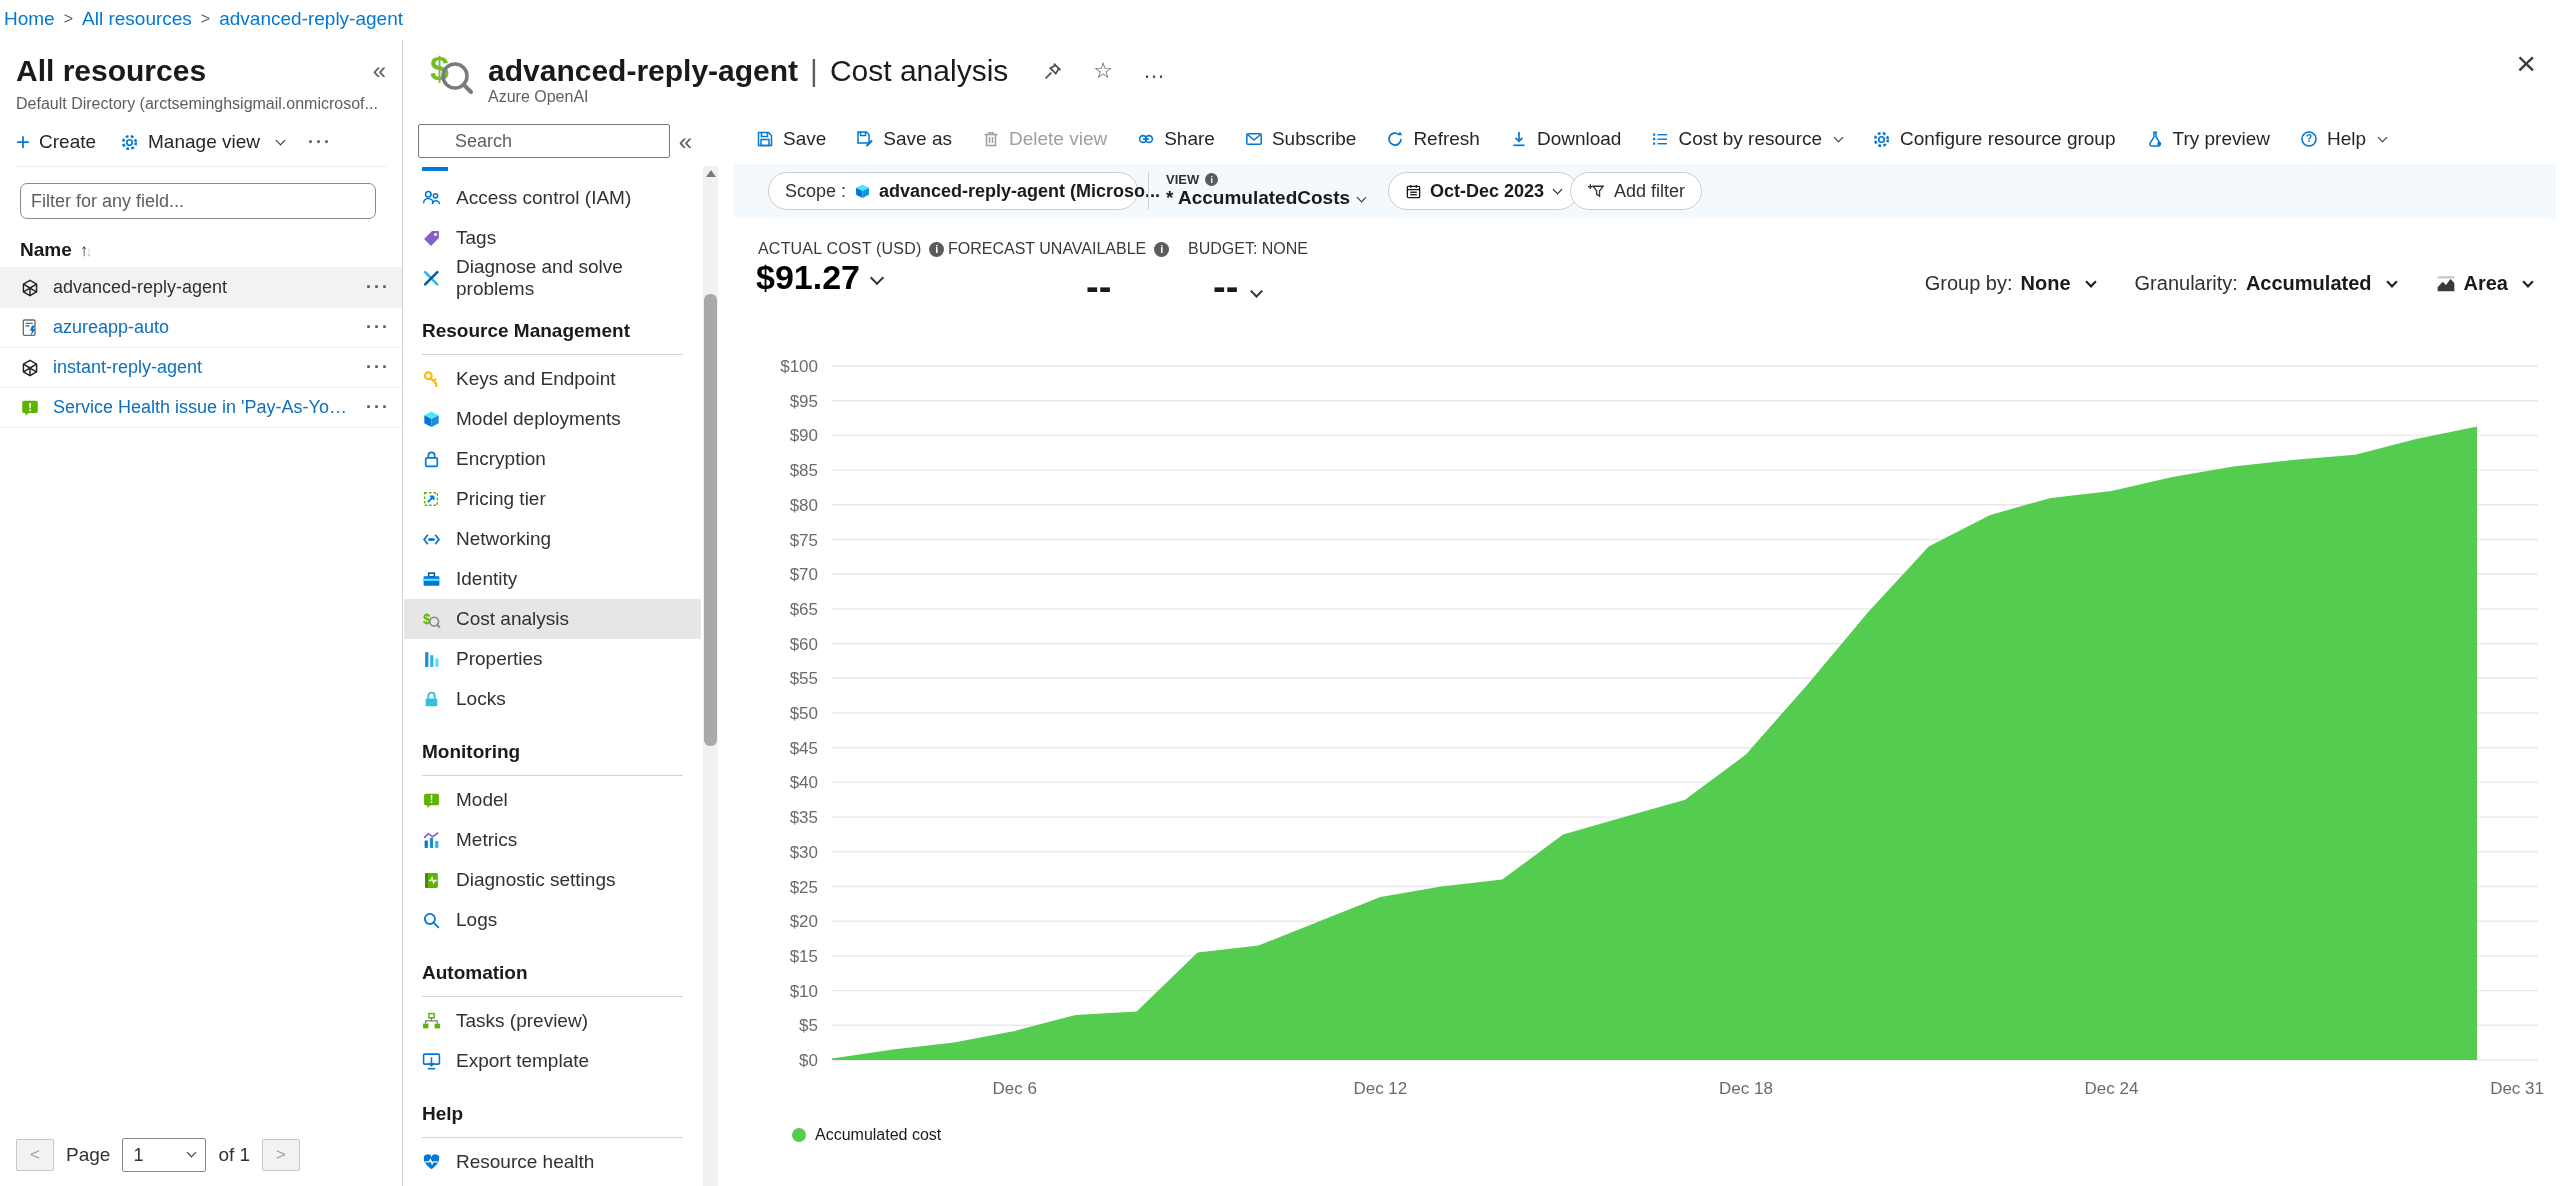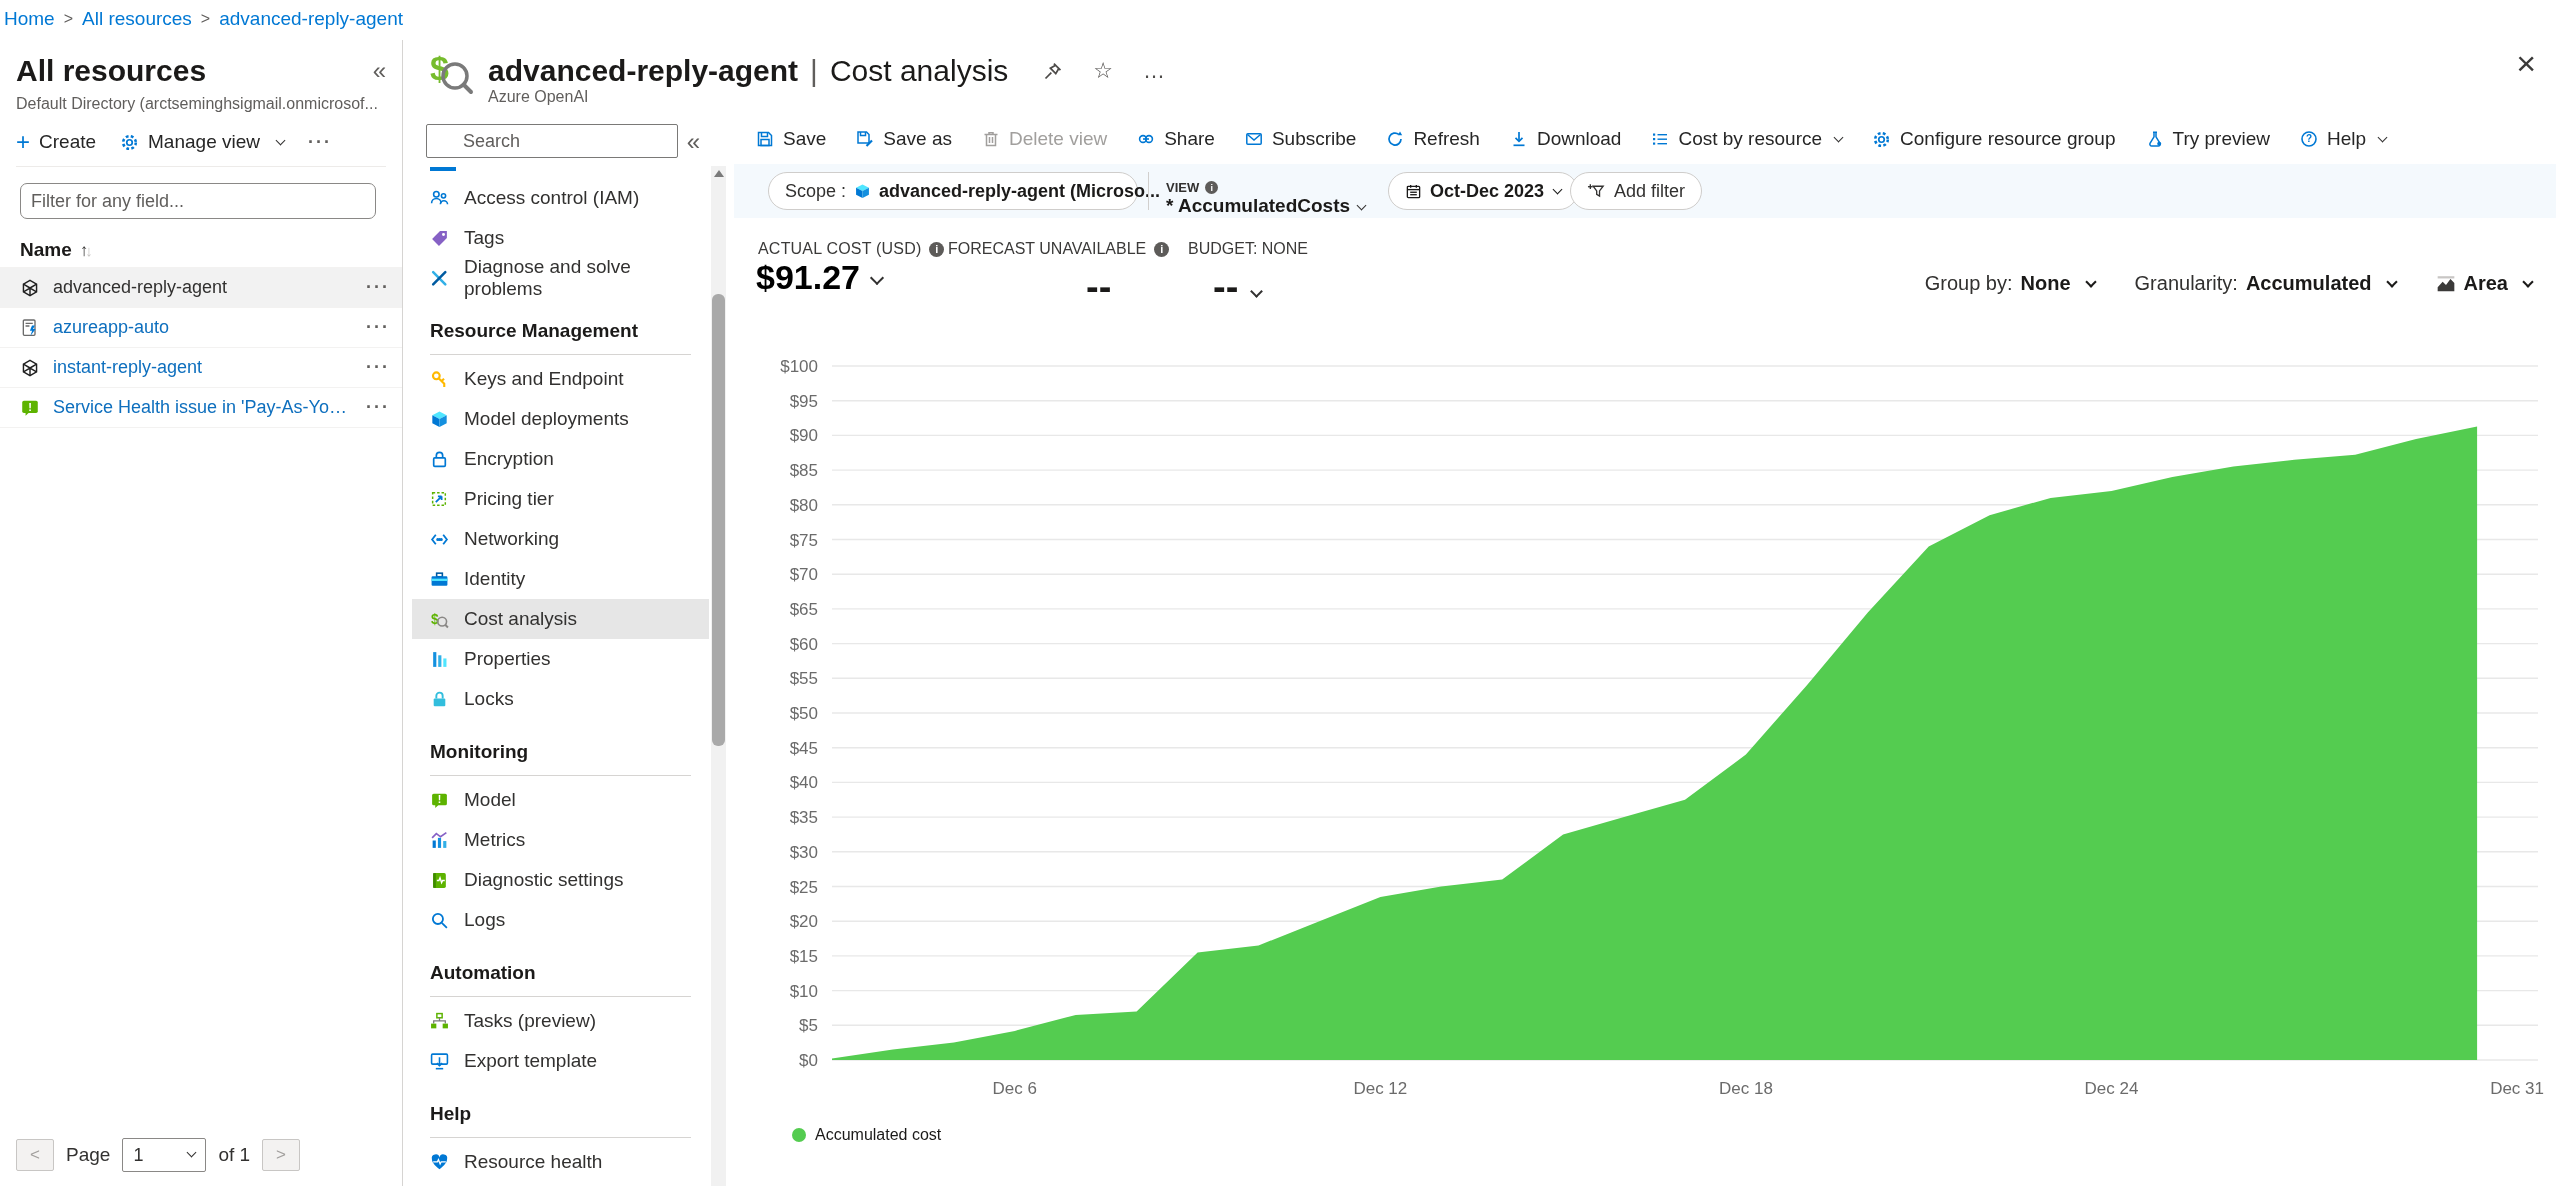--- a/index.html
+++ b/index.html
@@ -56,21 +56,21 @@
   #blade-head { left:20px; top:46px; gap:0; }
   #blade-icon { width:50px; height:50px; margin-right:14px; }
   #blade-title { font-size:30px; color:#1b1a19; white-space:nowrap; }
   #blade-title .tmain { font-weight:bold; }
   #blade-title .tsep { color:#605e5c; font-weight:300; margin:0 12px; }
   #head-icons { gap:30px; margin-left:34px; color:#4d4b49; }
   #blade-subtitle { left:84px; top:88px; font-size:16px; color:#605e5c; }
   #blade-close { right:24px; top:46px; font-size:34px; color:#3b3a39; line-height:1; cursor:pointer; }
 
   
-  #menu { left:8px; top:118px; width:314px; height:1068px; }
+  #menu { left:0; top:118px; width:314px; height:1068px; }
   #menu-search { position:absolute; left:14px; top:6px; width:252px; height:34px; border:1px solid #7a7977; border-radius:2px;
     font-size:18px; padding:0 10px 0 36px; color:#323130; font-family:"Liberation Sans",sans-serif; background:#fff;}
   #menu-search::placeholder { color:#605e5c; }
   #menu-search-icon { position:absolute; left:22px; top:13px; }
   #menu-collapse { position:absolute; right:26px; top:10px; color:#605e5c; font-size:24px; }
   #menu-scrollbar { position:absolute; right:0; top:48px; bottom:0; width:15px; background:#f1f1f1; }
   #menu-scroll-arrow { position:absolute; top:4px; left:3px; width:0; height:0;
      border-left:5px solid transparent; border-right:5px solid transparent; border-bottom:7px solid #7a7a7a; }
   #menu-thumb { position:absolute; top:128px; left:1px; width:13px; height:452px; background:#a9a9a9; border-radius:6px; }
   #menu-list { position:absolute; left:0; top:44px; right:17px; bottom:0; overflow:hidden; }
@@ -87,21 +87,21 @@
   #toolbar { left:30px; top:128px; gap:30px; font-size:19px; color:#262626; white-space:nowrap; }
   .tb-item { gap:9px; cursor:pointer; }
   .tb-item.disabled { color:#a19f9d; cursor:default; }
   .tb-item .chev { width:7px; height:7px; border-width:1.8px; color:#323130; margin-left:4px; }
 
   #filter-band { left:8px; top:164px; width:1822px; height:54px; background:#f4f9fd; }
   .pill { position:absolute; top:8px; height:38px; background:#fff; border:1px solid #cfcdcb; border-radius:19px;
      display:flex; align-items:center; padding:0 16px; font-size:18px; gap:8px; cursor:pointer; white-space:nowrap; }
   .pill b { font-weight:bold; color:#1b1a19; }
   #view-divider { position:absolute; left:414px; top:8px; width:1px; height:38px; background:#d1cfcd; }
-  #view-block { position:absolute; left:432px; top:16px; cursor:pointer; }
+  #view-block { position:absolute; left:432px; top:8px; cursor:pointer; }
   #view-label { font-size:13px; font-weight:bold; color:#323130; display:flex; align-items:center; }
   #view-label .info-dot { width:13px; height:13px; font-size:9px; margin-left:6px; }
   #view-value { font-size:19px; font-weight:bold; color:#1b1a19; margin-top:2px; }
   #view-value .chev { color:#323130; }
 
   
   #kpi-actual-label { left:32px; top:240px; font-size:16px; color:#3b3a39; letter-spacing:0.2px; }
   #kpi-actual-value { left:30px; top:258px; font-size:34px; font-weight:bold; color:#000; }
   #kpi-actual-value .chev { width:10px; height:10px; border-width:2.2px; color:#323130; margin:0 0 6px 12px; }
   #kpi-forecast-label { left:222px; top:240px; font-size:16px; color:#3b3a39; }

